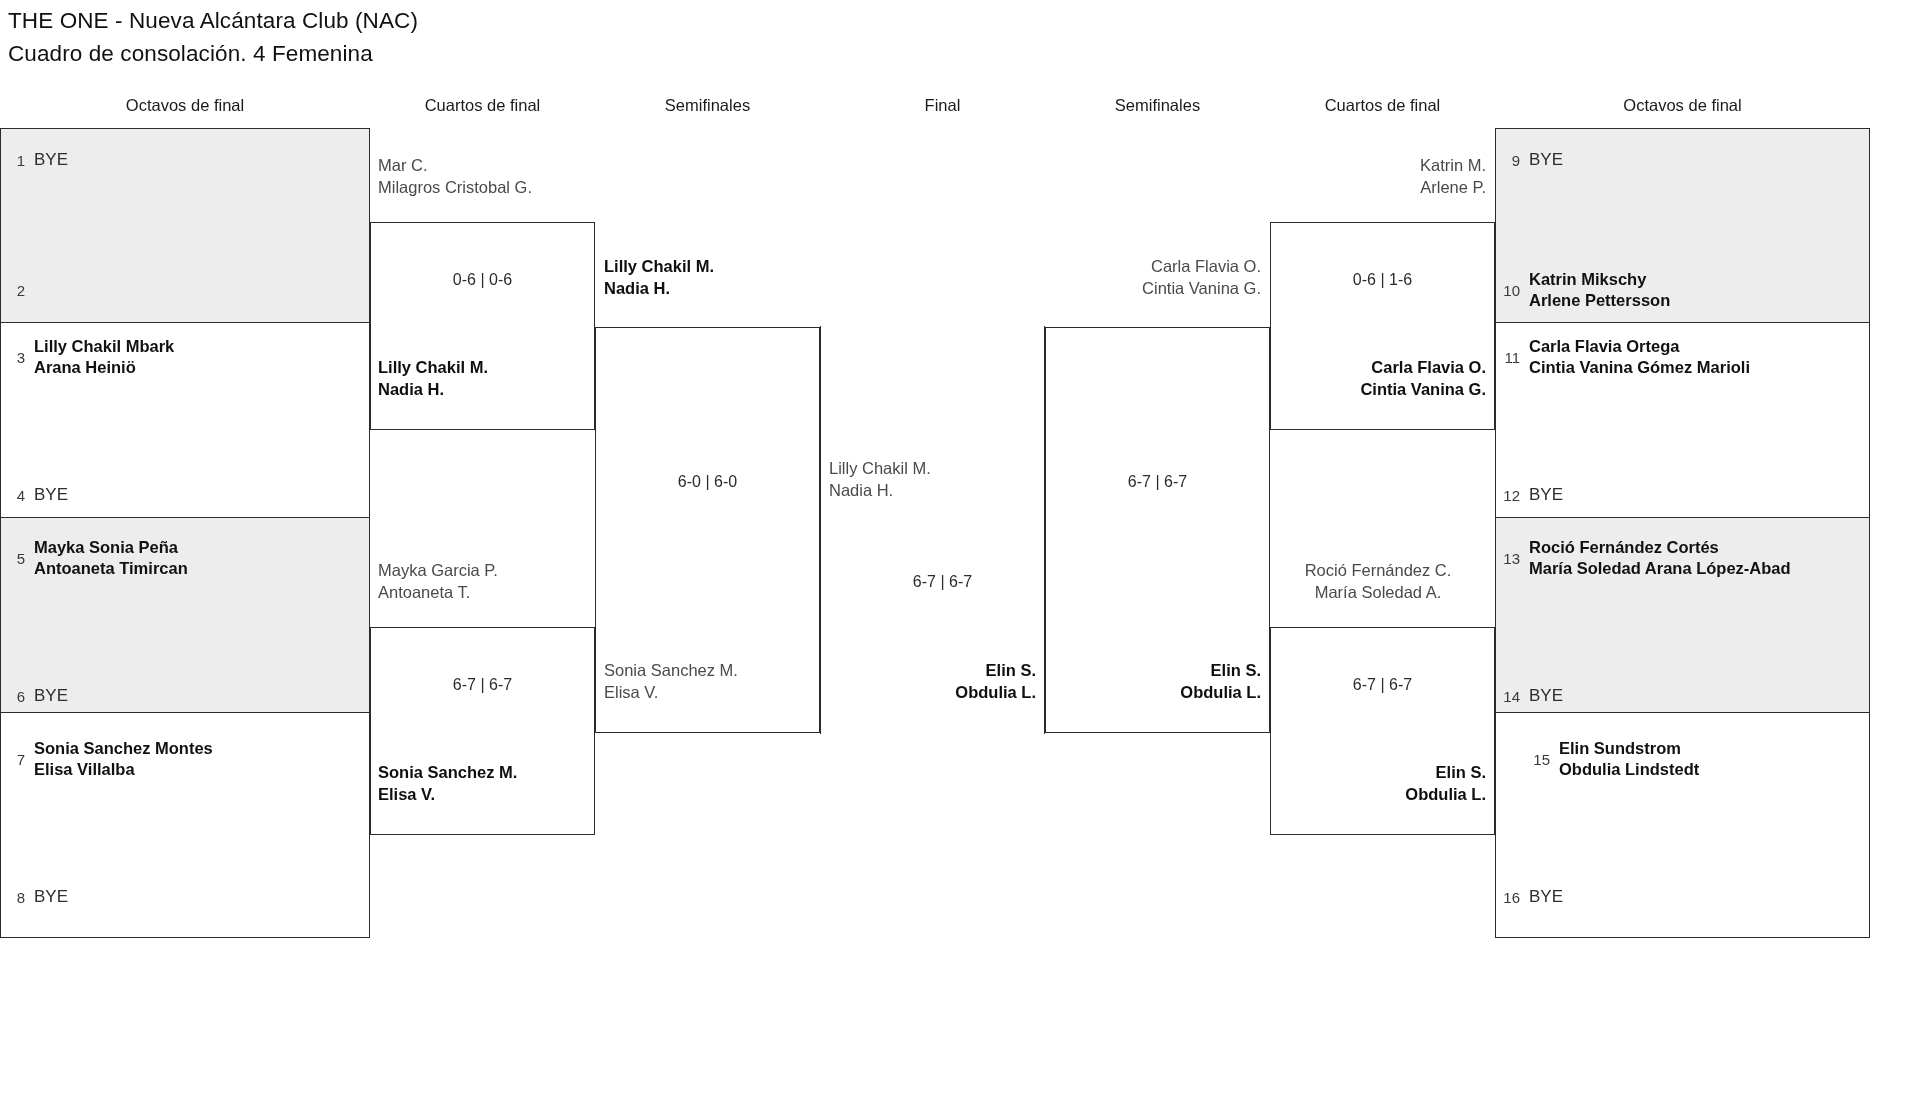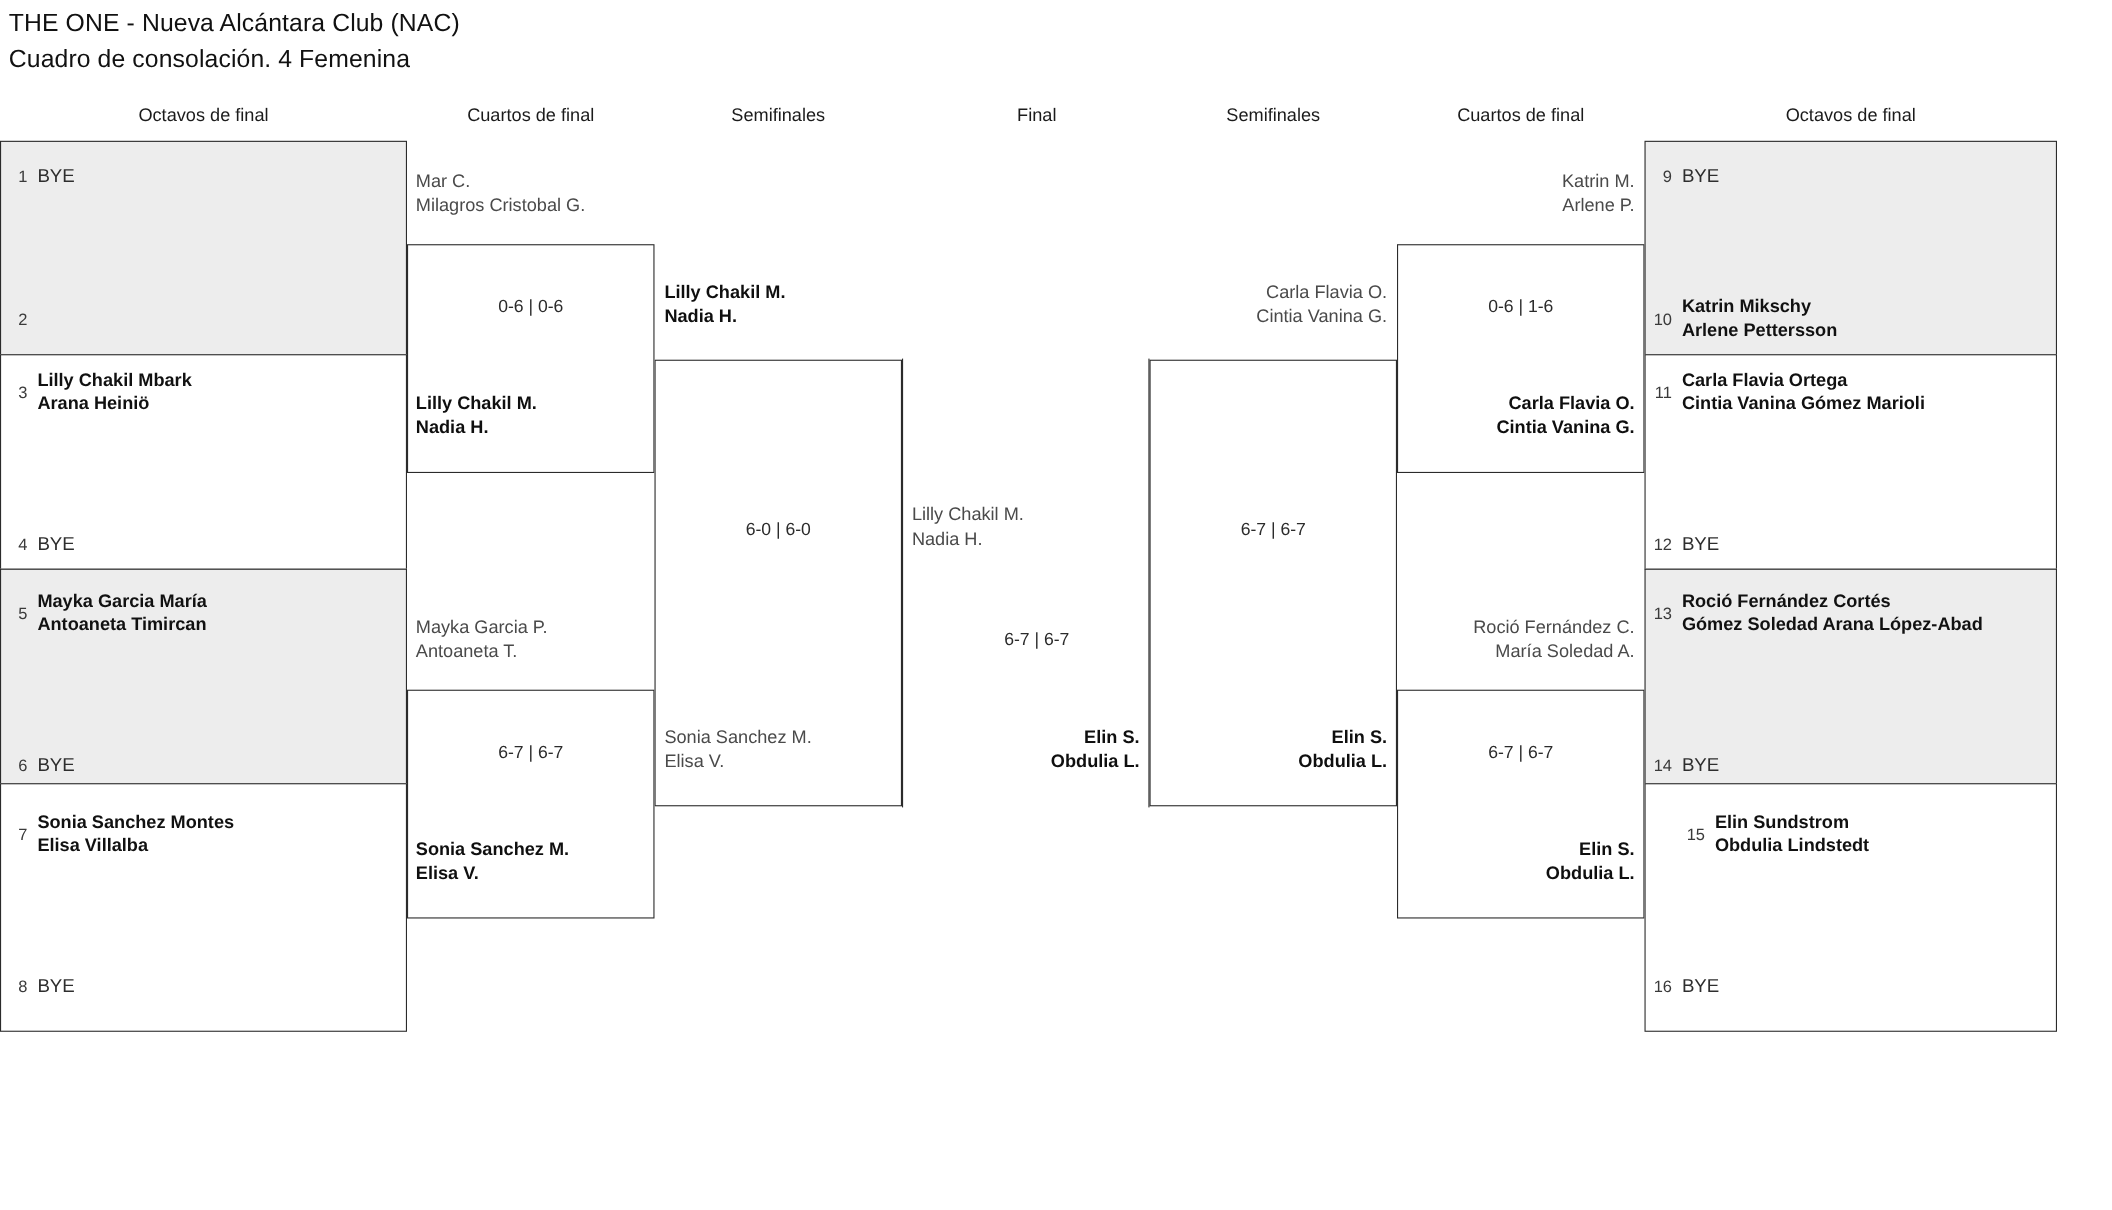--- a/index.html
+++ b/index.html
@@ -110,21 +110,21 @@
     <span class="nm" style="display:block">Arana Heiniö</span>
   </span>
 </div>
 <div class="entry bye" style="left:8px;top:483px;height:24px;">
   <span class="seed">4</span>
   <span class="nm">BYE</span>
 </div>
 <div class="entry" style="left:8px;top:536px;height:44px;">
   <span class="seed">5</span>
   <span>
-    <span class="nm" style="display:block">Mayka Garcia María</span>
+    <span class="nm" style="display:block">Mayka Sonia Peña</span>
     <span class="nm" style="display:block">Antoaneta Timircan</span>
   </span>
 </div>
 <div class="entry bye" style="left:8px;top:684px;height:24px;">
   <span class="seed">6</span>
   <span class="nm">BYE</span>
 </div>
 <div class="entry" style="left:8px;top:737px;height:44px;">
   <span class="seed">7</span>
   <span>
@@ -195,21 +195,21 @@
   <span style="display:block">Katrin M.</span>
   <span style="display:block">Arlene P.</span>
 </div>
 <div class="mbox" style="left:1270px;top:222px;width:225px;height:208px;"></div>
 <div class="score" style="left:1270px;top:271px;width:225px;">0-6 | 1-6</div>
 <div class="pname win right" style="left:1270px;top:357px;width:216px;">
   <span style="display:block">Carla Flavia O.</span>
   <span style="display:block">Cintia Vanina G.</span>
 </div>
 
-<div class="pname lose right" style="left:1270px;top:560px;width:216px;">
+<div class="pname lose right" style="left:1270px;top:560px;width:216px;text-align:center;">
   <span style="display:block">Roció Fernández C.</span>
   <span style="display:block">María Soledad A.</span>
 </div>
 <div class="mbox" style="left:1270px;top:627px;width:225px;height:208px;"></div>
 <div class="score" style="left:1270px;top:676px;width:225px;">6-7 | 6-7</div>
 <div class="pname win right" style="left:1270px;top:762px;width:216px;">
   <span style="display:block">Elin S.</span>
   <span style="display:block">Obdulia L.</span>
 </div>
 
@@ -237,21 +237,21 @@
   </span>
 </div>
 <div class="entry bye" style="left:1503px;top:483px;height:24px;">
   <span class="seed">12</span>
   <span class="nm">BYE</span>
 </div>
 <div class="entry" style="left:1503px;top:536px;height:44px;">
   <span class="seed">13</span>
   <span>
     <span class="nm" style="display:block">Roció Fernández Cortés</span>
-    <span class="nm" style="display:block">Gómez Soledad Arana López-Abad</span>
+    <span class="nm" style="display:block">María Soledad Arana López-Abad</span>
   </span>
 </div>
 <div class="entry bye" style="left:1503px;top:684px;height:24px;">
   <span class="seed">14</span>
   <span class="nm">BYE</span>
 </div>
 <div class="entry" style="left:1533px;top:737px;height:44px;">
   <span class="seed">15</span>
   <span>
     <span class="nm" style="display:block">Elin Sundstrom</span>

